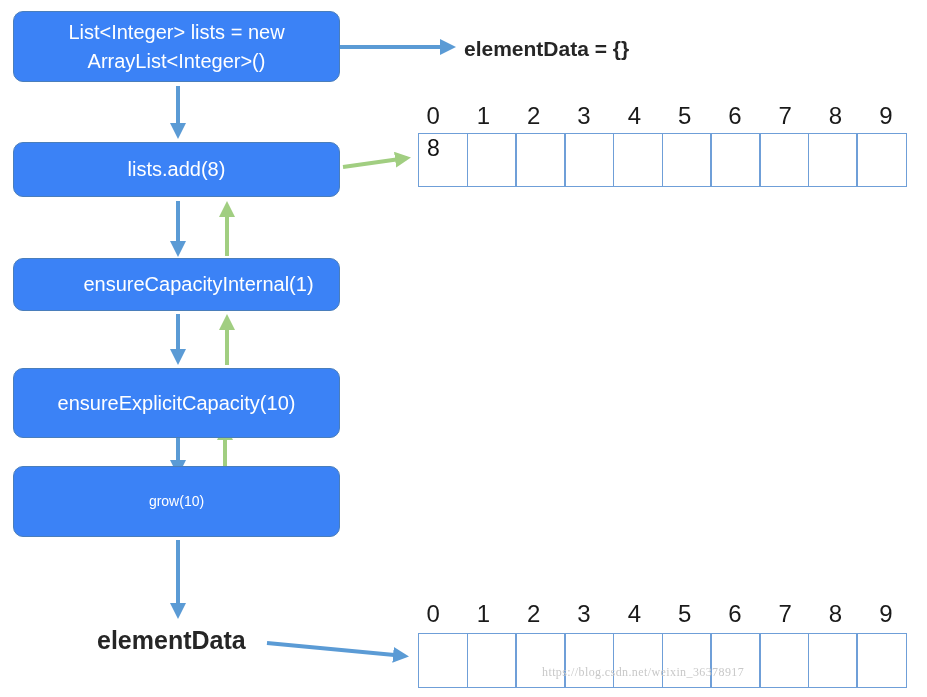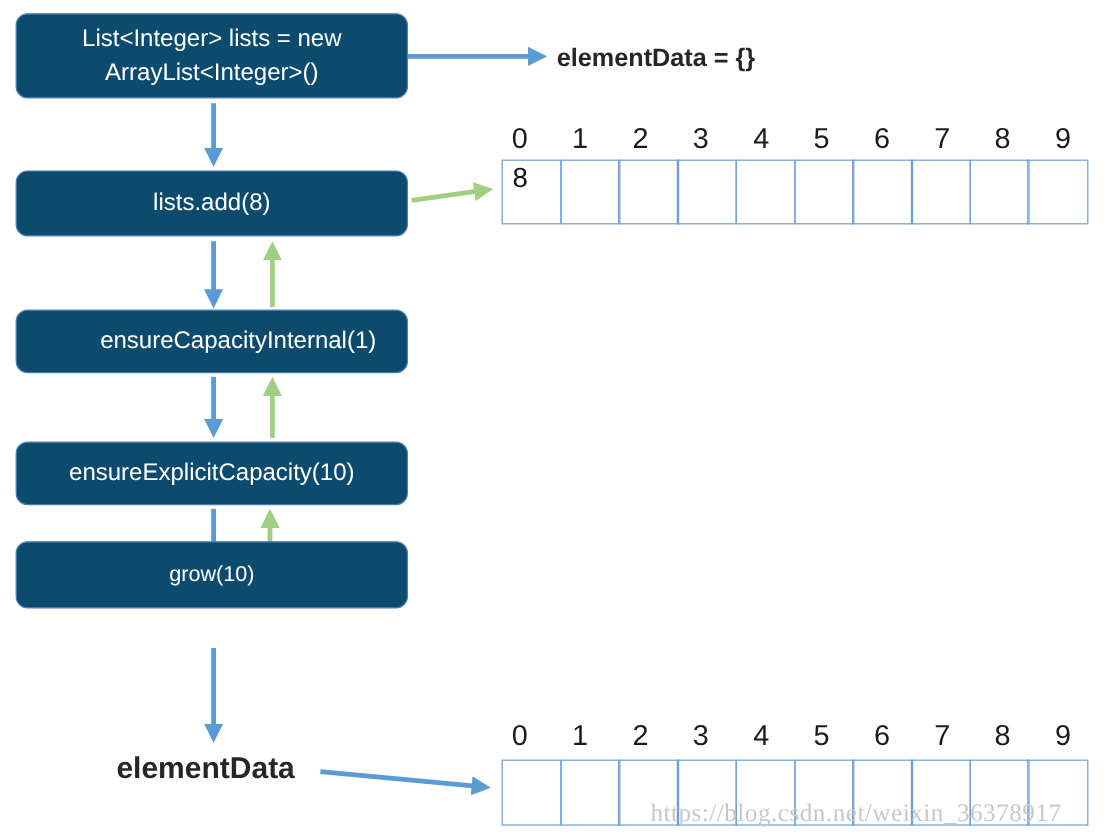--- a/index.html
+++ b/index.html
@@ -14,38 +14,38 @@
   .arrow-layer {
     position: absolute;
     left: 0; top: 0;
     width: 927px; height: 697px;
     pointer-events: none;
   }
   .flow-box {
     position: absolute;
     left: 13px;
     width: 327px;
-    background: #0c4a6e;
+    background: #3b82f6;
     border: 1.5px solid #4a7ebb;
     border-radius: 10px;
     box-sizing: border-box;
     display: flex;
     align-items: center;
     justify-content: center;
     text-align: center;
     color: #ffffff;
     font-size: 20px;
     line-height: 1.42;
     white-space: pre-line;
   }
   .box-declare { top: 11px;  height: 71px; }
   .box-add     { top: 142px; height: 55px; }
   .box-eci     { top: 258px; height: 53px; padding-left: 44px; }
-  .box-eec     { top: 368px; height: 53px; }
-  .box-grow    { top: 451px; height: 56px; font-size: 18px; }
+  .box-eec     { top: 368px; height: 70px; }
+  .box-grow    { top: 466px; height: 71px; font-size: 14px; }
 
   .annotation {
     position: absolute;
     color: #262626;
     font-weight: 600;
     white-space: nowrap;
   }
   .annot-elementdata-empty { left: 464px; top: 37px;  font-size: 21px; }
   .annot-elementdata       { left: 97px;  top: 626px; font-size: 25px; }
 
@@ -78,21 +78,21 @@
   }
   .cell:first-child { margin-left: 0; }
   .array-top    .cell { height: 54px; }
   .array-bottom .cell { height: 55px; }
 
   .watermark {
     position: absolute;
     left: 542px;
     top: 665px;
     font-family: "Liberation Serif", serif;
-    font-size: 21px;
+    font-size: 12px;
     letter-spacing: 0.4px;
     color: #c8c8c8;
     white-space: nowrap;
     z-index: 3;
   }
 </style>
 </head>
 <body>
 
 <div class="canvas">

